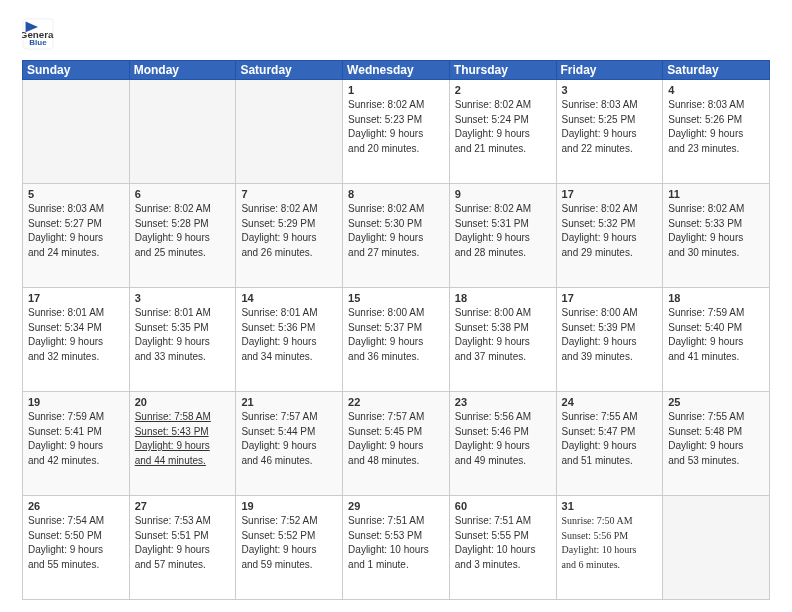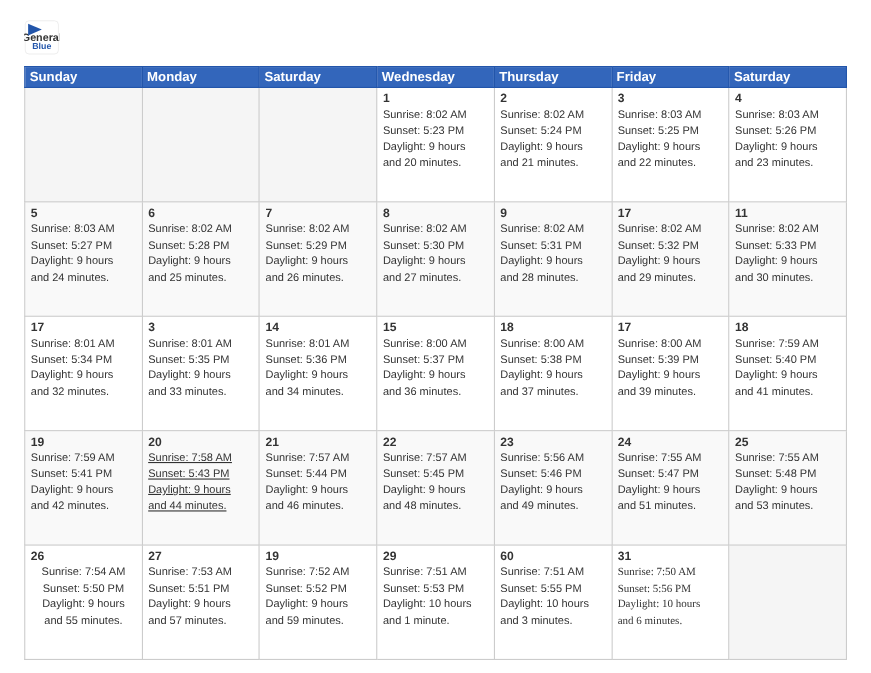--- a/index.html
+++ b/index.html
@@ -325,21 +325,21 @@
             <span class="day-num">25</span>
             <div class="day-info" style="white-space: pre-line;">Sunrise: 7:55 AM
 Sunset: 5:48 PM
 Daylight: 9 hours
 and 53 minutes.</div>
           </td>
         </tr>
         <tr>
           <td>
             <span class="day-num">26</span>
-            <div class="day-info" style="white-space: pre-line; text-align: center;">Sunrise: 7:54 AM
+            <div class="day-info" style="white-space: pre-line;">Sunrise: 7:54 AM
 Sunset: 5:50 PM
 Daylight: 9 hours
 and 55 minutes.</div>
           </td>
           <td>
             <span class="day-num">27</span>
             <div class="day-info" style="white-space: pre-line;">Sunrise: 7:53 AM
 Sunset: 5:51 PM
 Daylight: 9 hours
 and 57 minutes.</div>

